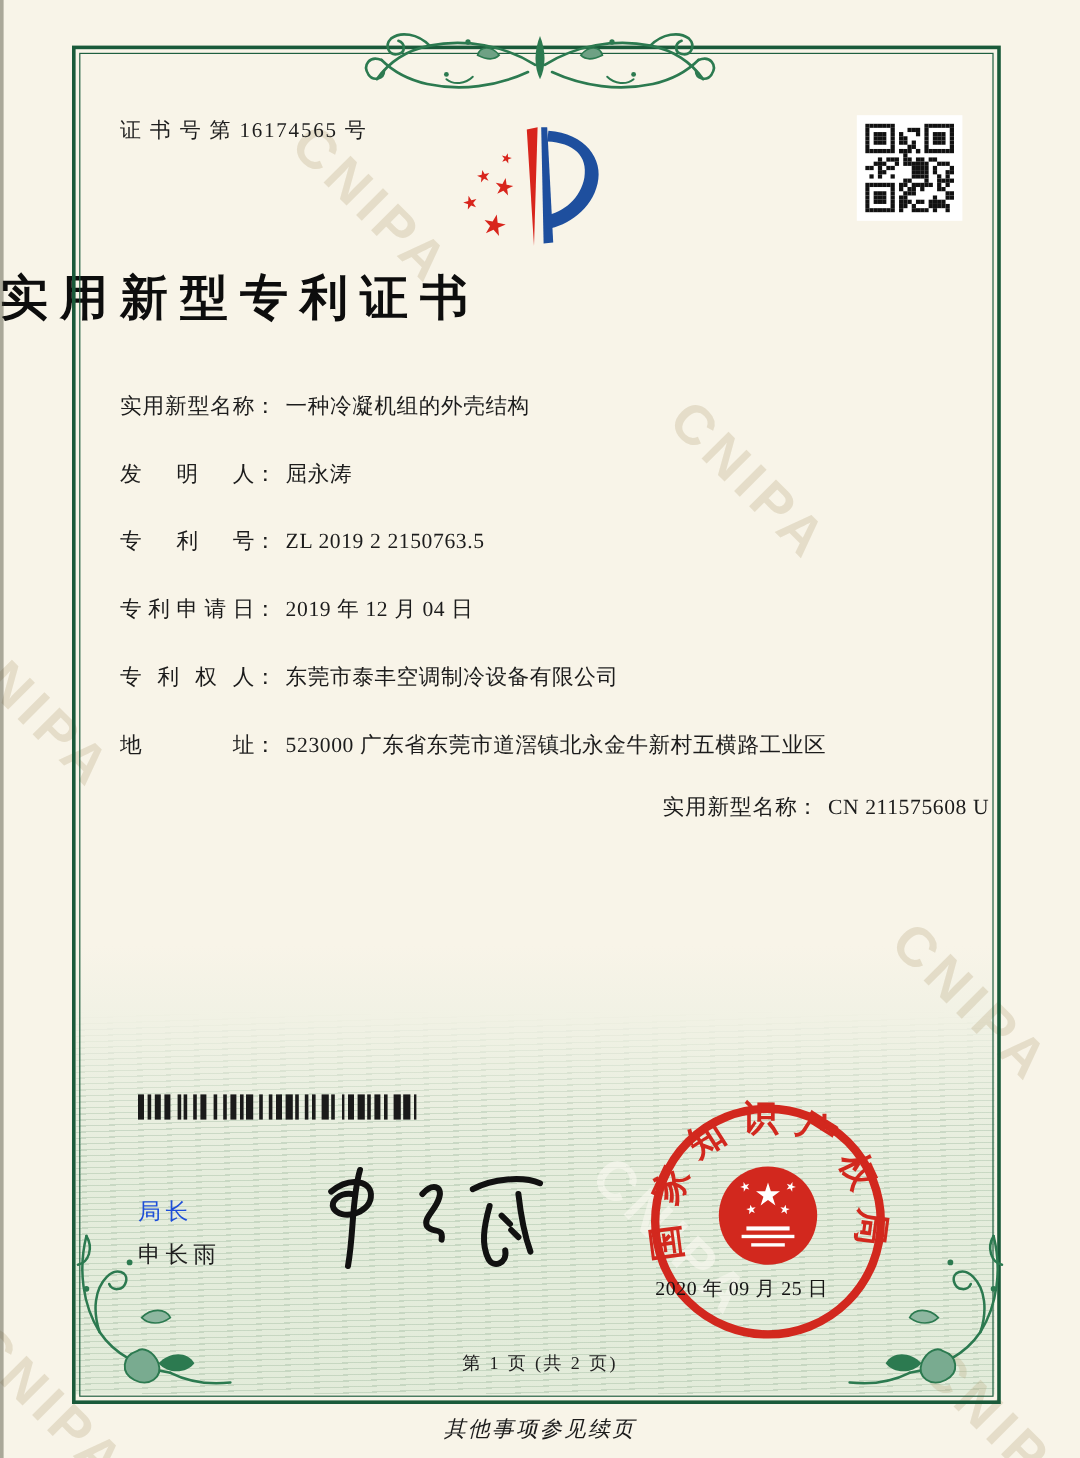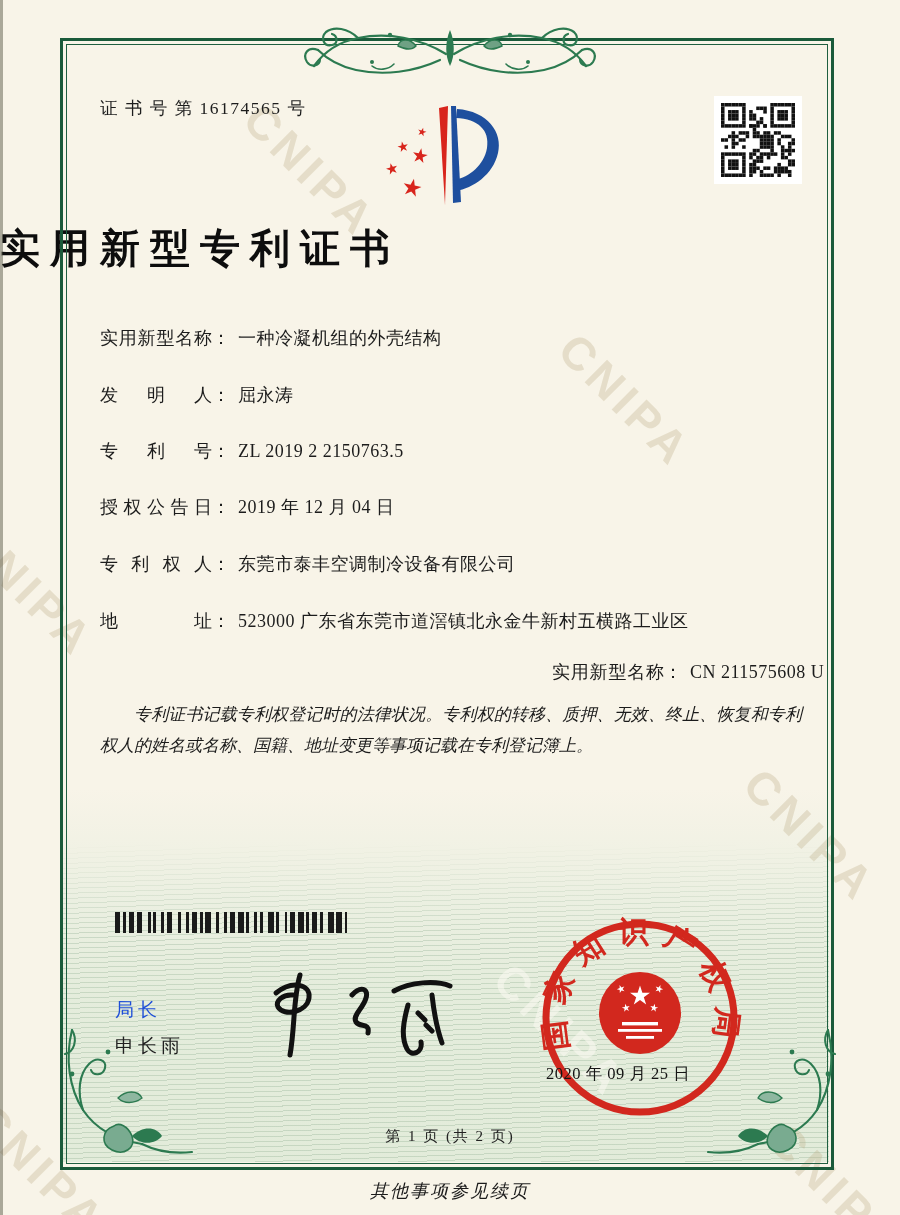--- a/index.html
+++ b/index.html
@@ -380,37 +380,36 @@
 <div class="abs field" style="top:326px;">
   <span class="flabel">实用新型名称</span><span class="fcolon">：</span><span class="fvalue">一种冷凝机组的外壳结构</span>
 </div>
 <div class="abs field" style="top:383px;">
   <span class="flabel">发　明　人</span><span class="fcolon">：</span><span class="fvalue">屈永涛</span>
 </div>
 <div class="abs field" style="top:439px;">
   <span class="flabel">专　利　号</span><span class="fcolon">：</span><span class="fvalue">ZL 2019 2 2150763.5</span>
 </div>
 <div class="abs field" style="top:495px;">
-  <span class="flabel">授权公告日</span><span class="fcolon">：</span><span class="fvalue">2019 年 12 月 04 日</span>
+  <span class="flabel">专利申请日</span><span class="fcolon">：</span><span class="fvalue">2019 年 12 月 04 日</span>
 </div>
 <div class="abs field" style="top:552px;">
   <span class="flabel">专 利 权 人</span><span class="fcolon">：</span><span class="fvalue">东莞市泰丰空调制冷设备有限公司</span>
 </div>
 <div class="abs field" style="top:609px;">
   <span class="flabel">地　　　址</span><span class="fcolon">：</span><span class="fvalue">523000 广东省东莞市道滘镇北永金牛新村五横路工业区</span>
 </div>
 
 <div class="abs field" style="top:660px;width:730px;">
   <span class="abs grant-right">
     <span class="flabel">实用新型名称</span><span>：</span><span class="fvalue">CN 211575608 U</span>
   </span>
 </div>
 
 <div class="abs body-text">
-  <p>专利证书记载专利权登记时的法律状况。专利权的转移、质押、无效、终止、恢复和专利权人的姓名或名称、国籍、地址变更等事项记载在专利登记簿上。</p>
 </div>
 
 <div class="abs barcode" id="barcode"><span style="width: 5.47126px; background: rgb(26, 26, 26);"></span><span style="width: 2.73563px; background: transparent;"></span><span style="width: 2.73563px; background: rgb(26, 26, 26);"></span><span style="width: 2.73563px; background: transparent;"></span><span style="width: 5.47126px; background: rgb(26, 26, 26);"></span><span style="width: 2.73563px; background: transparent;"></span><span style="width: 5.47126px; background: rgb(26, 26, 26);"></span><span style="width: 5.47126px; background: transparent;"></span><span style="width: 2.73563px; background: rgb(26, 26, 26);"></span><span style="width: 2.73563px; background: transparent;"></span><span style="width: 2.73563px; background: rgb(26, 26, 26);"></span><span style="width: 5.47126px; background: transparent;"></span><span style="width: 2.73563px; background: rgb(26, 26, 26);"></span><span style="width: 2.73563px; background: transparent;"></span><span style="width: 5.47126px; background: rgb(26, 26, 26);"></span><span style="width: 5.47126px; background: transparent;"></span><span style="width: 2.73563px; background: rgb(26, 26, 26);"></span><span style="width: 5.47126px; background: transparent;"></span><span style="width: 2.73563px; background: rgb(26, 26, 26);"></span><span style="width: 2.73563px; background: transparent;"></span><span style="width: 5.47126px; background: rgb(26, 26, 26);"></span><span style="width: 2.73563px; background: transparent;"></span><span style="width: 2.73563px; background: rgb(26, 26, 26);"></span><span style="width: 2.73563px; background: transparent;"></span><span style="width: 5.47126px; background: rgb(26, 26, 26);"></span><span style="width: 5.47126px; background: transparent;"></span><span style="width: 2.73563px; background: rgb(26, 26, 26);"></span><span style="width: 5.47126px; background: transparent;"></span><span style="width: 2.73563px; background: rgb(26, 26, 26);"></span><span style="width: 2.73563px; background: transparent;"></span><span style="width: 5.47126px; background: rgb(26, 26, 26);"></span><span style="width: 2.73563px; background: transparent;"></span><span style="width: 5.47126px; background: rgb(26, 26, 26);"></span><span style="width: 2.73563px; background: transparent;"></span><span style="width: 2.73563px; background: rgb(26, 26, 26);"></span><span style="width: 5.47126px; background: transparent;"></span><span style="width: 2.73563px; background: rgb(26, 26, 26);"></span><span style="width: 2.73563px; background: transparent;"></span><span style="width: 2.73563px; background: rgb(26, 26, 26);"></span><span style="width: 5.47126px; background: transparent;"></span><span style="width: 5.47126px; background: rgb(26, 26, 26);"></span><span style="width: 2.73563px; background: transparent;"></span><span style="width: 2.73563px; background: rgb(26, 26, 26);"></span><span style="width: 5.47126px; background: transparent;"></span><span style="width: 2.73563px; background: rgb(26, 26, 26);"></span><span style="width: 2.73563px; background: transparent;"></span><span style="width: 5.47126px; background: rgb(26, 26, 26);"></span><span style="width: 2.73563px; background: transparent;"></span><span style="width: 5.47126px; background: rgb(26, 26, 26);"></span><span style="width: 2.73563px; background: transparent;"></span><span style="width: 2.73563px; background: rgb(26, 26, 26);"></span><span style="width: 2.73563px; background: transparent;"></span><span style="width: 5.47126px; background: rgb(26, 26, 26);"></span><span style="width: 2.73563px; background: transparent;"></span><span style="width: 2.73563px; background: rgb(26, 26, 26);"></span><span style="width: 5.47126px; background: transparent;"></span><span style="width: 5.47126px; background: rgb(26, 26, 26);"></span><span style="width: 2.73563px; background: transparent;"></span><span style="width: 5.47126px; background: rgb(26, 26, 26);"></span><span style="width: 2.73563px; background: transparent;"></span><span style="width: 2.73563px; background: rgb(26, 26, 26);"></span><span style="width: 5.47126px; background: transparent;"></span></div>
 
 <div class="abs sig-title">局长</div>
 <div class="abs sig-name">申长雨</div>
 <svg class="abs sig-svg" width="218" height="100" viewBox="0 0 218 100" fill="none" stroke="#111" stroke-width="5" stroke-linecap="round" stroke-linejoin="round">
   <path d="M52,10 C45,34 47,62 42,90"></path>
   <path d="M28,28 C44,15 63,19 61,33 C59,47 36,52 30,42 C27,36 35,29 45,30"></path>
   <path d="M104,30 C112,21 121,23 118,33 C115,44 104,50 108,57 C112,63 122,57 120,68"></path>

